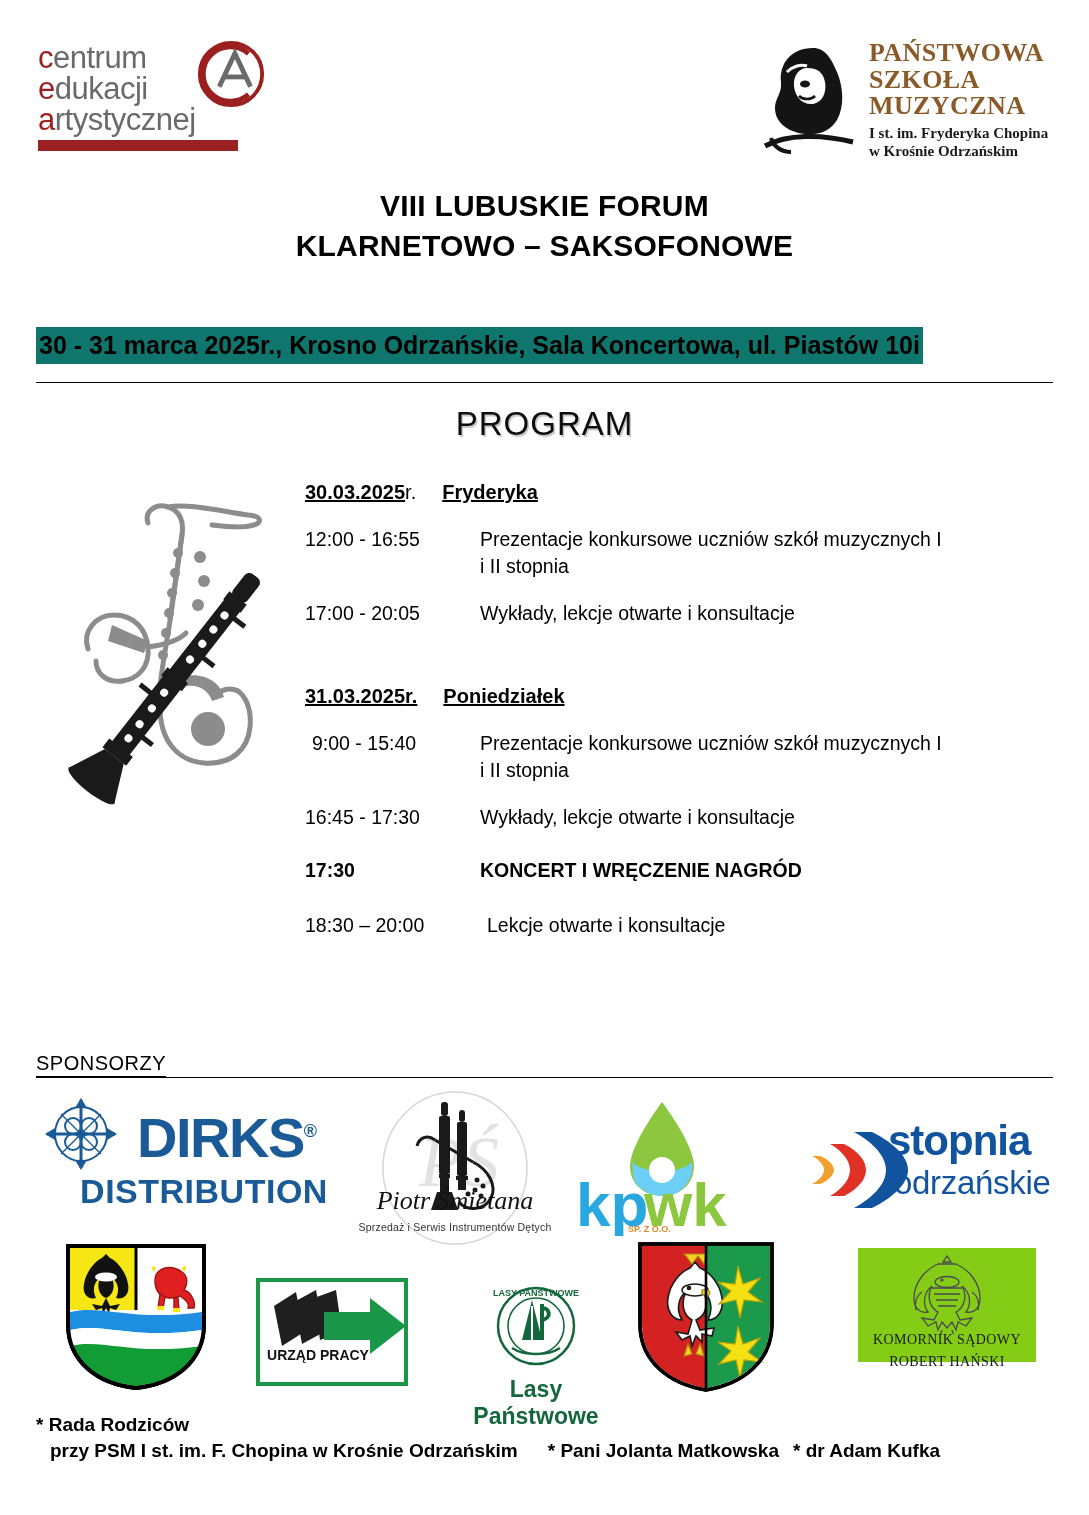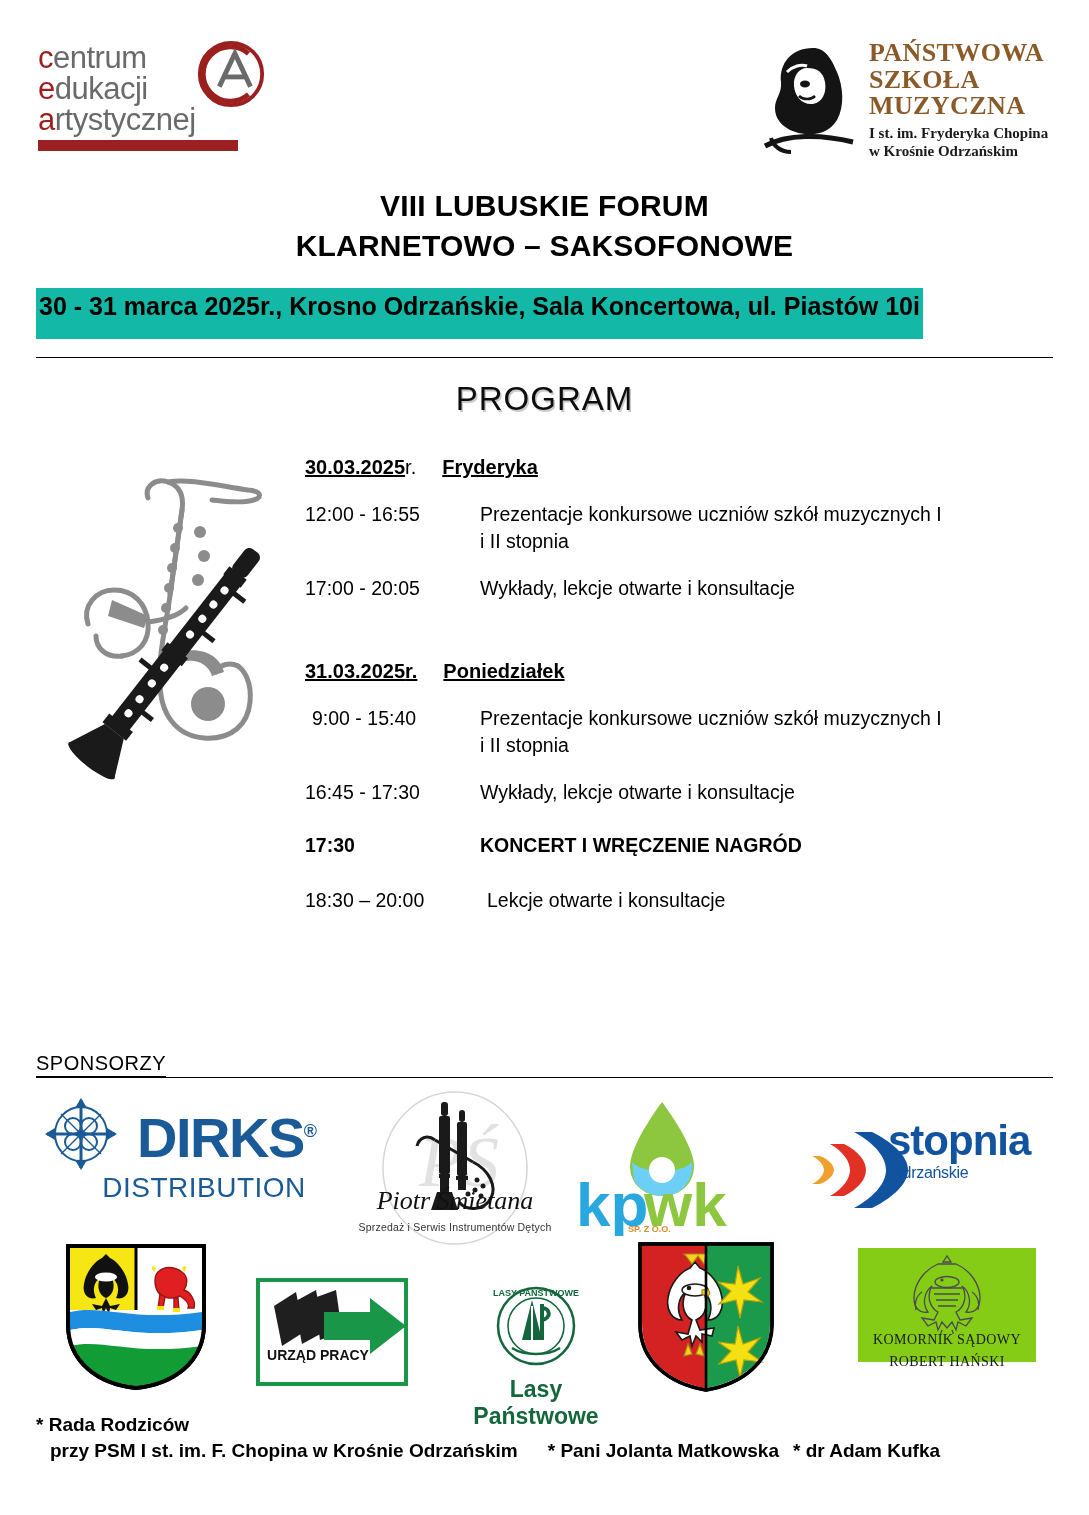--- a/index.html
+++ b/index.html
@@ -27,22 +27,22 @@
   .psm-text { position:absolute; left:108px; top:0; }
   .psm-big { font-family:"Liberation Serif", serif; font-weight:bold; color:#8a5a28;
              font-size:26px; line-height:26.5px; letter-spacing:0.4px; }
   .psm-sub { font-family:"Liberation Serif", serif; font-weight:bold; color:#1a1a1a;
              font-size:15px; line-height:18px; margin-top:4px; }
 
   
   .main-title { text-align:center; font-size:30px; font-weight:bold; line-height:40px;
                 letter-spacing:0.2px; margin-top:6px; }
   .datebar-wrap { margin-top:22px; padding:0 36px; }
-  .datebar { display:inline-block; background:#14b8a6; font-size:25px; font-weight:bold;
-             padding:2px 3px 17px 3px; line-height:32px; white-space:nowrap; }
+  .datebar { display:inline-block; background:#0f766e; font-size:25px; font-weight:bold;
+             padding:2px 3px 3px 3px; line-height:32px; white-space:nowrap;margin-top:39px; }
   .hr-main { margin:18px 36px 0 36px; border-top:1.6px solid #000; }
 
   .program-head { text-align:center; font-size:33px; letter-spacing:1px; margin-top:22px;
                   color:#0d0d0d;
                   text-shadow: 1.5px 1.5px 0 #c9c9c9, -0.5px -0.5px 0 #ffffff; }
 
   
   .body-area { position:relative; margin-top:38px; height:540px; }
   .instrument { position:absolute; left:52px; top:10px; width:236px; height:320px; }
 
@@ -68,34 +68,34 @@
   .sp-rule { position:absolute; left:0; right:0; bottom:4px; border-top:1.6px solid #000; z-index:-1; }
 
   .sp-row1 { position:relative; height:150px; margin-top:8px; }
   .sp-row2 { position:relative; height:170px; }
 
   .dirks { position:absolute; left:45px; top:8px; width:290px; }
   .dirks-top { display:flex; align-items:center; }
   .dirks-word { font-size:56px; font-weight:bold; color:#1a5a96; letter-spacing:-1.5px;
                 font-family:"Liberation Sans", sans-serif; line-height:56px; margin-left:20px; }
   .dirks-reg { font-size:18px; vertical-align:super; }
-  .dirks-sub { text-align:center; font-size:28px; font-weight:normal; color:#1a5a96;
+  .dirks-sub { text-align:center; font-size:34px; font-weight:bold; color:#1a5a96;
                letter-spacing:0.5px; margin-top:2px; padding-left:28px; }
 
   .smietana { position:absolute; left:355px; top:0px; width:200px; height:155px; }
   .sm-name { position:absolute; left:0; top:96px; width:200px; text-align:center;
              font-family:"Liberation Serif", serif; font-style:italic; font-size:26px; color:#111; }
   .sm-sub { position:absolute; left:0; top:131px; width:200px; text-align:center;
             font-size:10.5px; color:#333; letter-spacing:0.2px; }
 
   .kpwik { position:absolute; left:570px; top:6px; width:185px; height:140px; }
   .krosno { position:absolute; left:810px; top:28px; width:225px; height:100px; }
   .kr-word { position:absolute; left:78px; top:2px; font-size:42px; font-weight:bold;
              color:#11539e; letter-spacing:-1px; line-height:42px; }
-  .kr-sub { position:absolute; left:84px; top:46px; font-size:16px; color:#11539e;
+  .kr-sub { position:absolute; left:84px; top:46px; font-size:33px; color:#11539e;
             letter-spacing:-0.3px; }
 
   .herb-kros { position:absolute; left:62px; top:2px; width:148px; height:150px; }
   .urzad { position:absolute; left:256px; top:38px; width:152px; height:108px;
            border:4px solid #1a9648; background:#fff; }
   .lasy { position:absolute; left:446px; top:38px; width:180px; height:130px; }
   .lasy-word { position:absolute; left:0; top:98px; width:180px; text-align:center;
                font-size:23px; font-weight:bold; color:#14663c; }
   .herb-woj { position:absolute; left:636px; top:0px; width:140px; height:152px; }
   .komornik { position:absolute; left:858px; top:8px; width:178px; height:114px;

